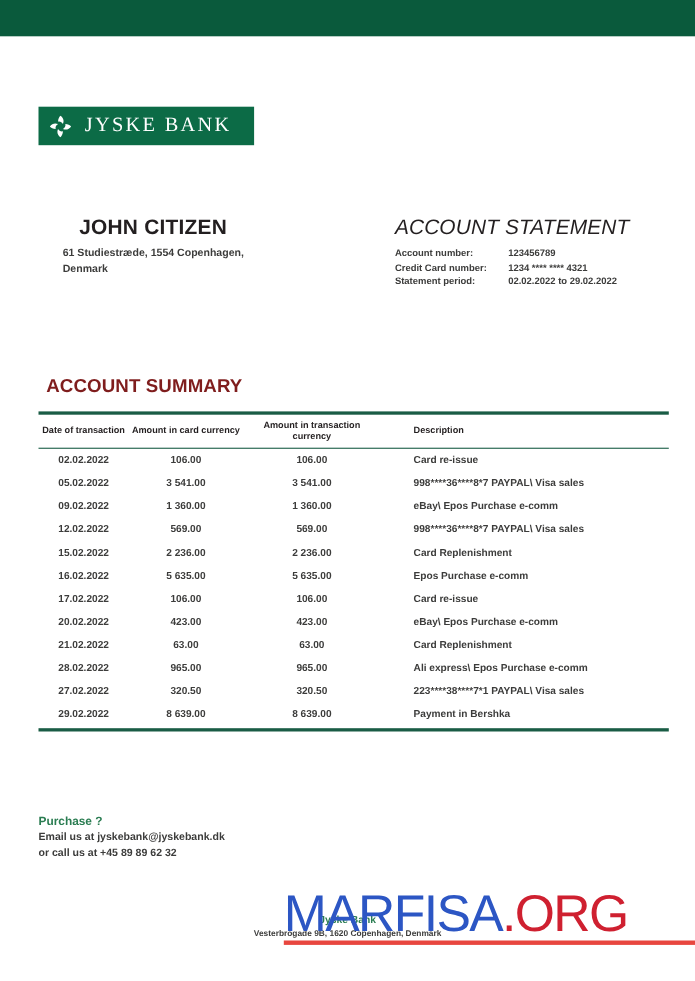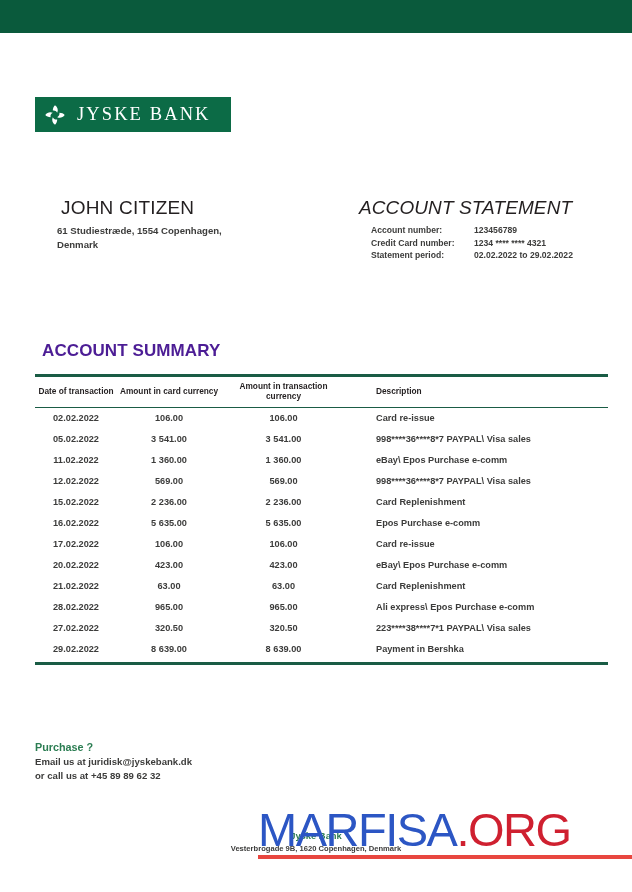--- a/index.html
+++ b/index.html
@@ -56,24 +56,24 @@
 
   
   .customer {
     position: absolute;
     top: 198px;
     left: 57px;
     width: 280px;
   }
   .customer-name {
     font-size: 19px;
-    font-weight: 400;
+    font-weight: 700;
     letter-spacing: 0.2px;
     color: #231f20;
-    margin: 0 0 5px 4px;
+    margin: 0 0 5px 15px;
     line-height: 1.1;
   }
   .customer-address {
     font-size: 9.6px;
     line-height: 1.42;
     color: #3c3c3b;
     font-weight: 700;
     max-width: 168px;
   }
 
@@ -93,41 +93,40 @@
     line-height: 1.1;
     font-style: italic;
   }
   .statement-rows {
     font-size: 8.6px;
     line-height: 1.48;
     color: #3c3c3b;
   }
   .st-row {
     display: flex;
-    margin-left: 12px;
   }
   .st-label {
     width: 103px;
     flex: 0 0 103px;
     font-weight: 600;
   }
   .st-value {
     font-weight: 600;
     white-space: nowrap;
   }
 
   
   .summary-title {
     position: absolute;
     top: 341px;
     left: 42px;
     font-size: 17px;
     font-weight: 700;
     letter-spacing: 0.1px;
-    color: #4c1d95;
+    color: #7f1d1d;
   }
 
   
   .table-wrap {
     position: absolute;
     top: 374px;
     left: 35px;
     width: 573px;
   }
   .rule-top {
@@ -304,21 +303,21 @@
           <td class="col-trans">106.00</td>
           <td class="col-desc">Card re-issue</td>
         </tr>
         <tr>
           <td class="col-date">05.02.2022</td>
           <td class="col-card">3 541.00</td>
           <td class="col-trans">3 541.00</td>
           <td class="col-desc">998****36****8*7 PAYPAL\ Visa sales</td>
         </tr>
         <tr>
-          <td class="col-date">11.02.2022</td>
+          <td class="col-date">09.02.2022</td>
           <td class="col-card">1 360.00</td>
           <td class="col-trans">1 360.00</td>
           <td class="col-desc">eBay\ Epos Purchase e-comm</td>
         </tr>
         <tr>
           <td class="col-date">12.02.2022</td>
           <td class="col-card">569.00</td>
           <td class="col-trans">569.00</td>
           <td class="col-desc">998****36****8*7 PAYPAL\ Visa sales</td>
         </tr>
@@ -370,21 +369,21 @@
           <td class="col-trans">8 639.00</td>
           <td class="col-desc">Payment in Bershka</td>
         </tr>
       </tbody>
   </table>
   <div class="rule-bottom"></div>
 </div>
 
 <div class="questions">
   <div class="q-title">Purchase ?</div>
-  <div class="q-line">Email us at juridisk@jyskebank.dk</div>
+  <div class="q-line">Email us at jyskebank@jyskebank.dk</div>
   <div class="q-line">or call us at +45 89 89 62 32</div>
 </div>
 
 <div class="footer">
   <div class="footer-name">Jyske Bank</div>
   <div class="footer-address">Vesterbrogade 9B, 1620 Copenhagen, Denmark</div>
 </div>
 
 <div class="watermark">
   <div class="wm-text"><span class="wm-blue">MARFISA</span><span class="wm-red">.ORG</span></div>

